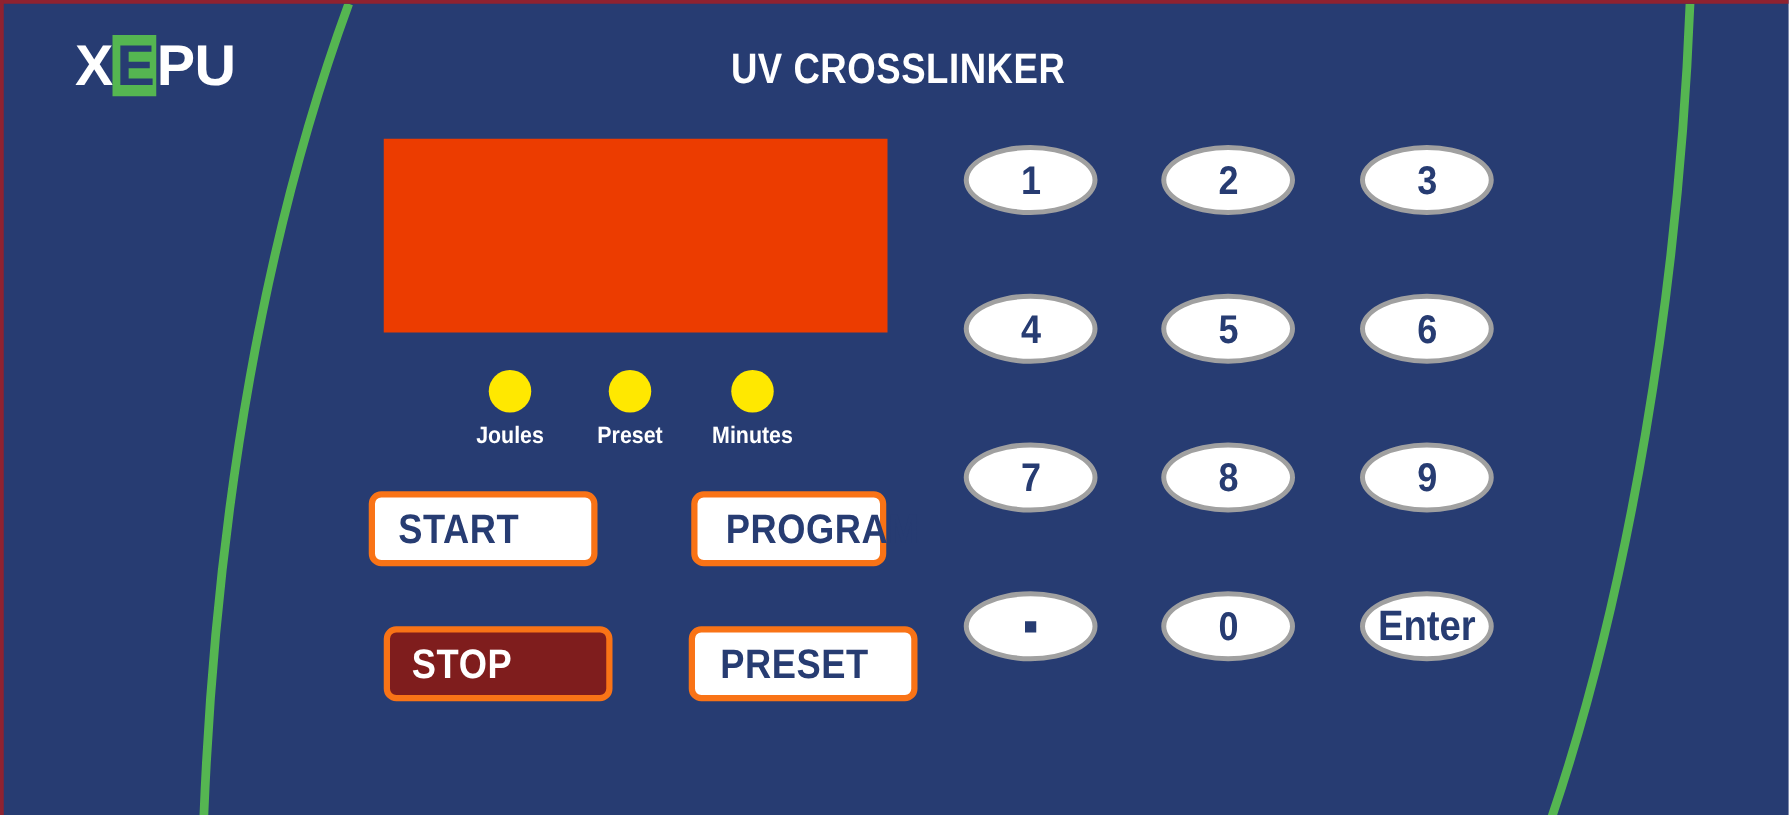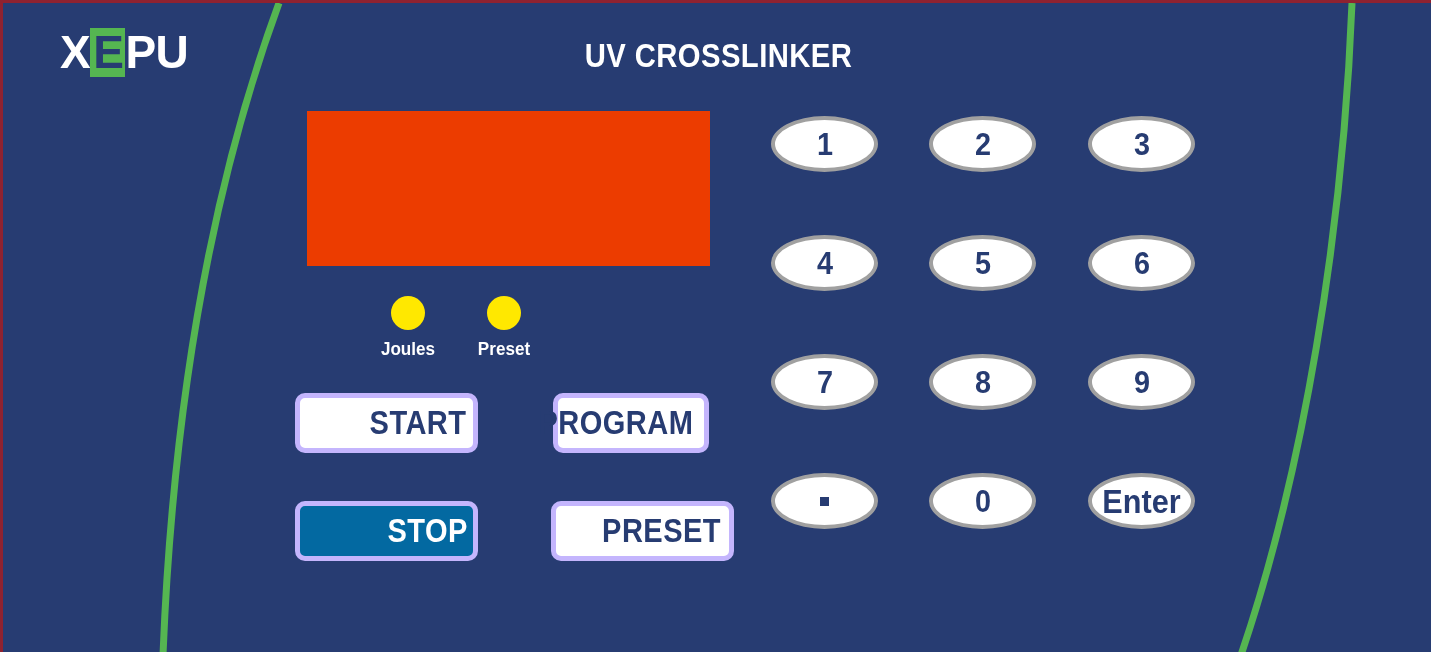--- a/index.html
+++ b/index.html
@@ -105,34 +105,36 @@
   }
   #led-0 { left: 350px;  top: 293px; }
   #led-1 { left: 446px;  top: 293px; }
   #led-2 { left: 544px;  top: 293px; }
 
   
   .btn {
     position: absolute;
     box-sizing: border-box;
     background: #ffffff;
-    border: 5px solid #c4b5fd;
+    border: 5px solid #f97316;
     border-radius: 10px;
     display: flex;
     align-items: center;
-    justify-content: flex-end;
+    justify-content: flex-start;
     color: #273c72;
     font-size: 33px;
     font-weight: bold;
     letter-spacing: 0.5px;
+    padding-left: 12px;
   }
   .btn .btn-label { transform: scaleX(0.88); display:block; }
   .btn.danger {
-    background: #0369a1;
-    color: #ffffff;
+    background: #7f1d1d;
+    color: #ffffff;
+    margin-left: 12px;
   }
   #btn-start   { left: 292px; top: 390px; width: 183px; height: 60px; }
   #btn-program { left: 550px; top: 390px; width: 156px; height: 60px; }
   #btn-stop    { left: 292px; top: 498px; width: 183px; height: 60px; }
   #btn-preset  { left: 548px; top: 498px; width: 183px; height: 60px; }
 
   
   #keypad {
     position: absolute;
     left: 768px;
@@ -185,20 +187,24 @@
   <div id="display"></div>
 
   <div class="led-group" id="led-0">
     <div class="led"></div>
     <div class="led-label">Joules</div>
   </div>
   <div class="led-group" id="led-1">
     <div class="led"></div>
     <div class="led-label">Preset</div>
   </div>
+  <div class="led-group" id="led-2">
+    <div class="led"></div>
+    <div class="led-label">Minutes</div>
+  </div>
 
   <div class="btn" id="btn-start">
     <span class="btn-label">START</span>
   </div>
   <div class="btn" id="btn-program">
     <span class="btn-label">PROGRAM</span>
   </div>
   <div class="btn danger" id="btn-stop">
     <span class="btn-label">STOP</span>
   </div>

